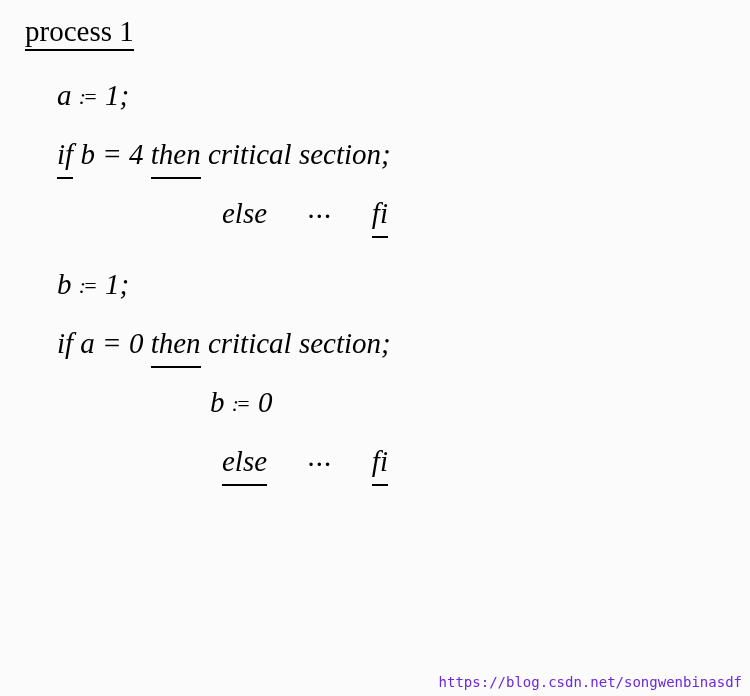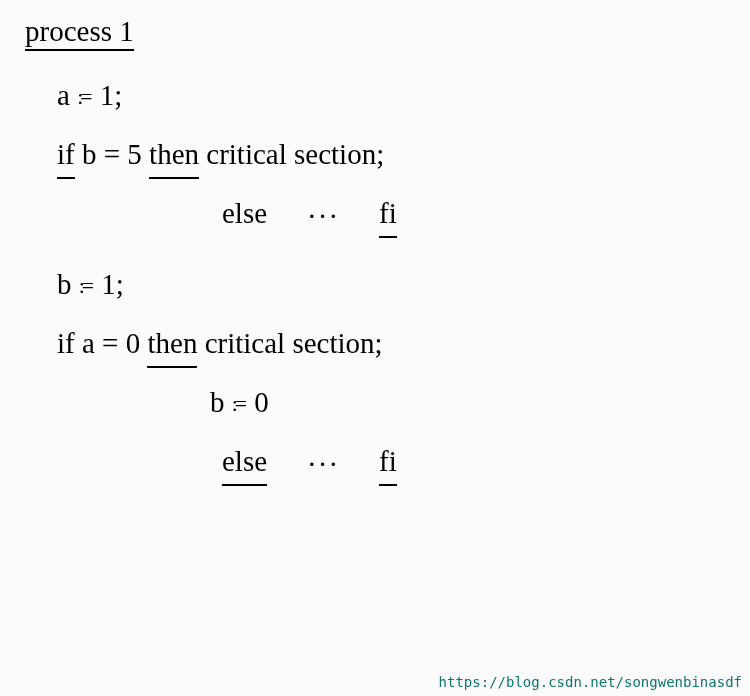--- a/index.html
+++ b/index.html
@@ -17,20 +17,21 @@
     .heading {
       padding-bottom: 1px;
       display: inline-block;
       margin-bottom: 28px;
       border-bottom: 2px solid #000;
       text-align: right;
     }
     .code-line {
       margin-bottom: 26px;
       margin-left: 32px;
+      font-style: italic;
     }
     .indent-deep {
       margin-left: 185px;
     }
     .process-block {
       margin-bottom: 35px;
     }
     .underline {
       border-bottom: 2px solid #000;
       padding-bottom: 7px;
@@ -45,21 +46,21 @@
     .else-gap2 {
       display: inline-block;
       width: 40px;
     }
     .dots {
       vertical-align: middle;
       letter-spacing: 1px;
     }
     .watermark {
       font-size: 14px;
-      color: #0f766e;
+      color: #6d28d9;
       right: 8px;
       bottom: 6px;
       font-family: monospace;
       position: absolute;
     }
     .sub-coloneq {
       letter-spacing: -3px;
       font-size: 0.75em;
       margin-right: 3px;
       vertical-align: 1px;
@@ -71,21 +72,21 @@
 <div class="process-block">
   <div>
     <span class="heading">process 1</span>
   </div>
   <div class="code-line">
     <span>a</span>
     <span class="sub-coloneq">:=</span>
     <span>1;</span>
   </div>
   <div class="code-line">
-    <span class="underline">if</span><span> b = 5 </span><span class="underline">then</span><span> critical section;</span>
+    <span class="underline">if</span><span> b = 4 </span><span class="underline">then</span><span> critical section;</span>
   </div>
   <div class="code-line else-line">
     <span>else</span><span class="else-gap"></span><span class="dots">···</span><span class="else-gap2"></span><span class="underline">fi</span>
   </div>
 </div>
 
 <div class="process-block">
   <div class="code-line">
     <span>b</span>
     <span class="sub-coloneq">:=</span>

